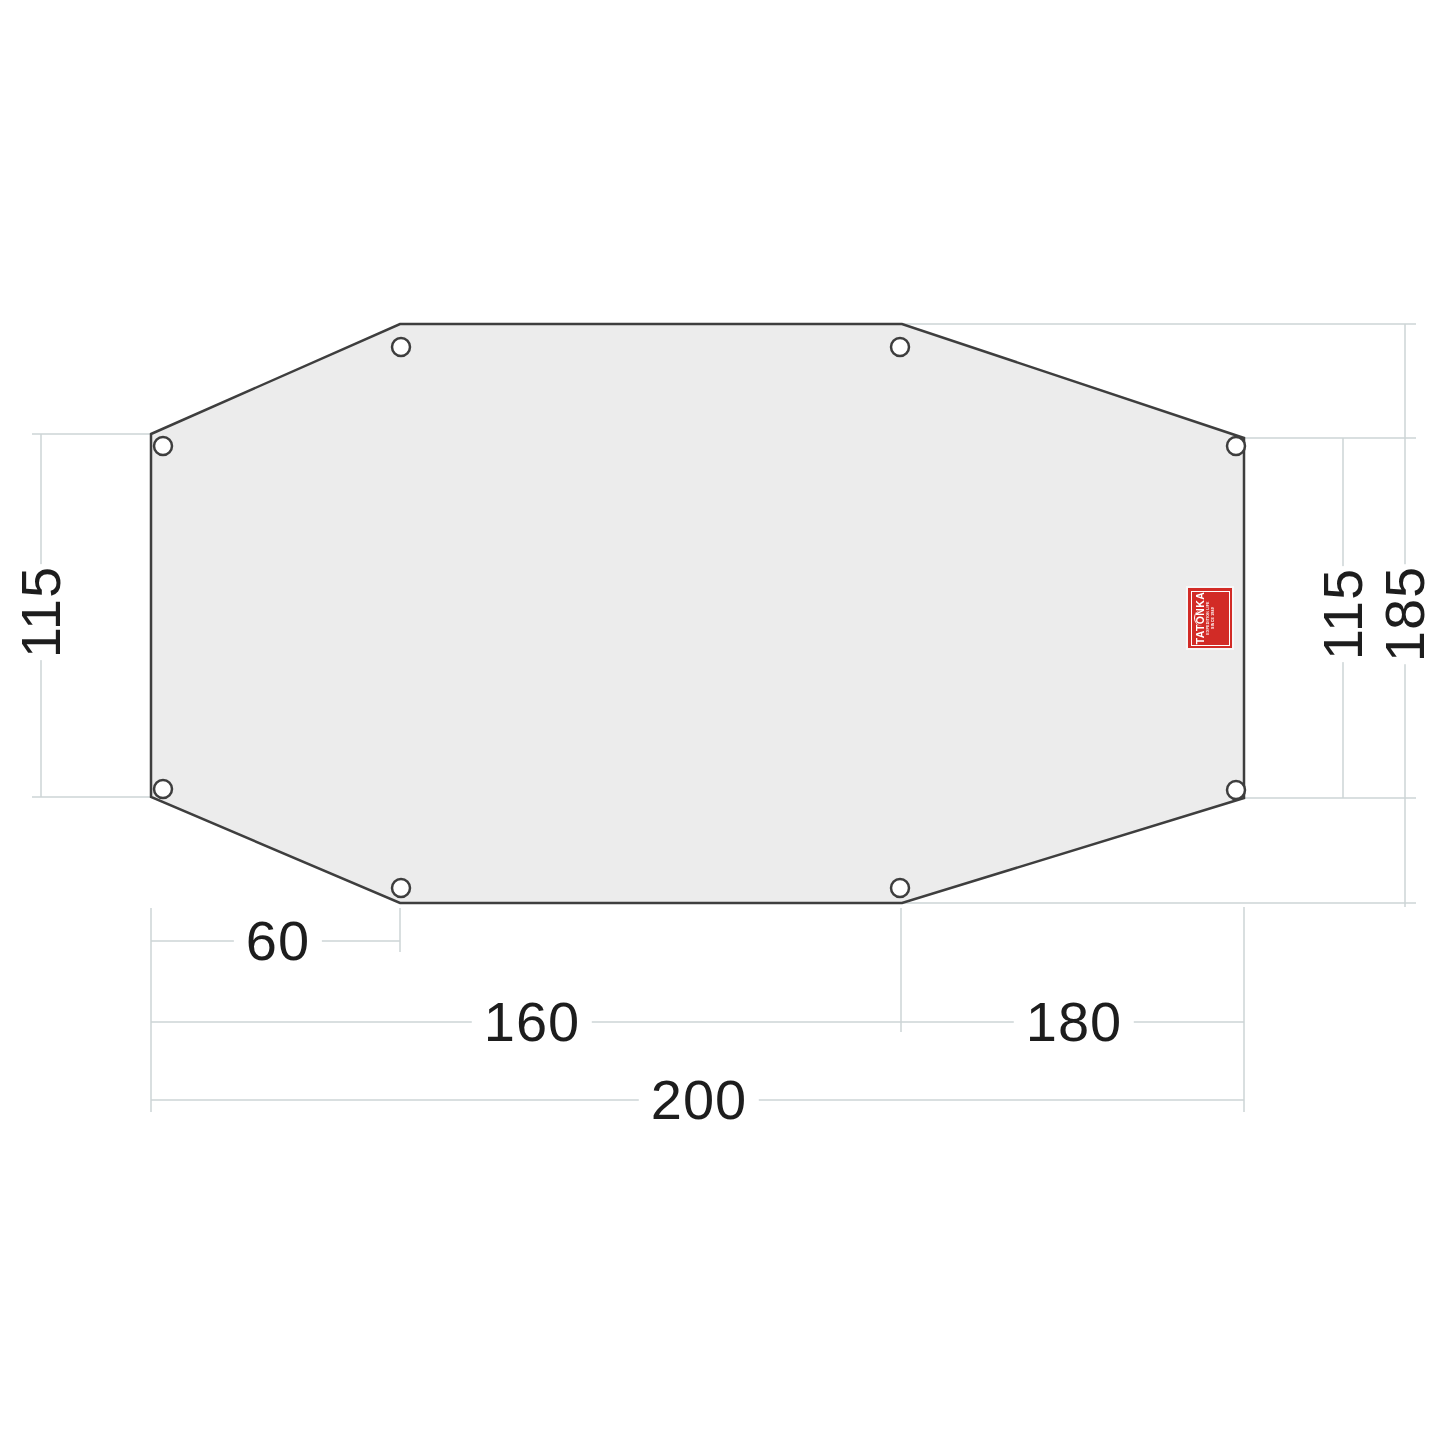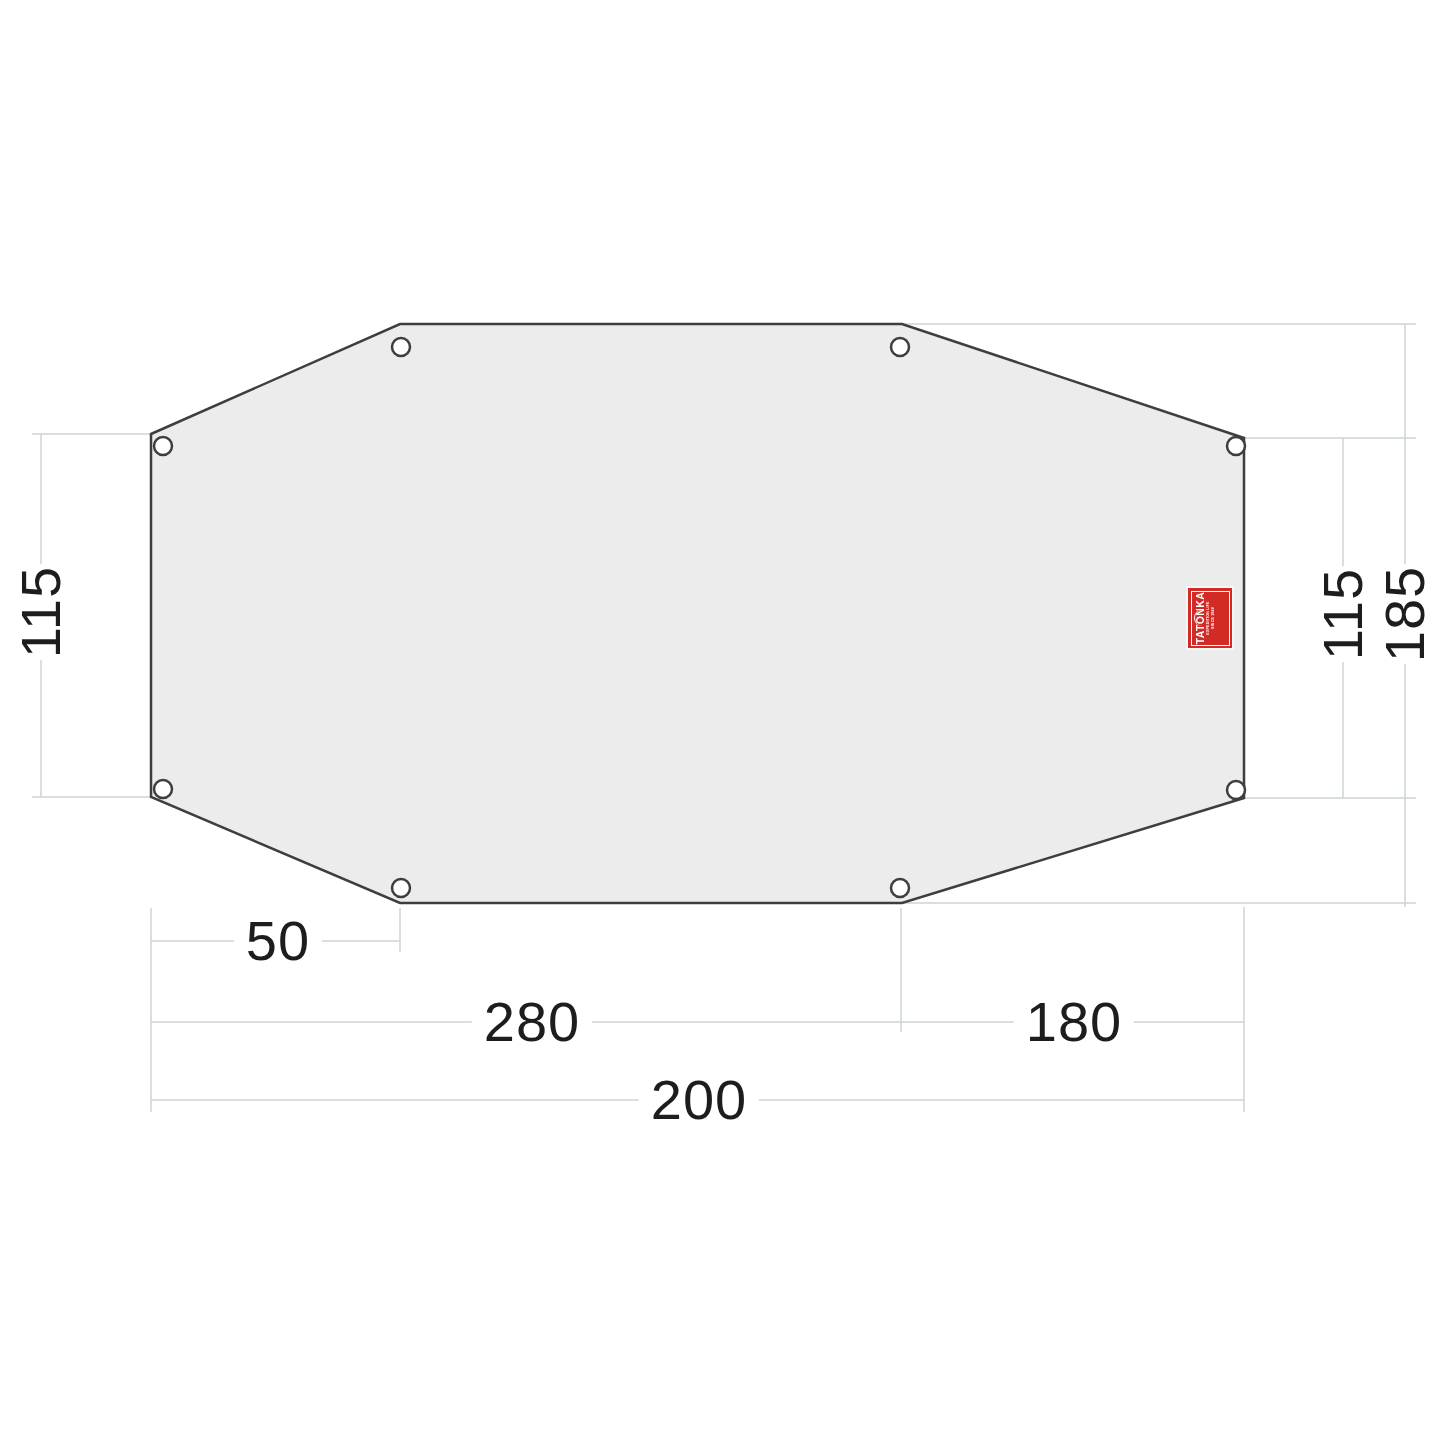--- a/index.html
+++ b/index.html
@@ -114,23 +114,23 @@
       <circle cx="163" cy="789" r="9"></circle>
     </g>
   </svg>
 
   <div class="dim-text vertical" style="left:41px; top:612px;">115</div>
 
   <div class="dim-text vertical" style="left:1343px; top:614px;">115</div>
 
   <div class="dim-text vertical" style="left:1405px; top:614px;">185</div>
 
-  <div class="dim-text" style="left:278px; top:941px;">50</div>
+  <div class="dim-text" style="left:278px; top:941px;">60</div>
 
-  <div class="dim-text" style="left:532px; top:1022px;">280</div>
+  <div class="dim-text" style="left:532px; top:1022px;">160</div>
 
   <div class="dim-text" style="left:1074px; top:1022px;">180</div>
 
   <div class="dim-text" style="left:699px; top:1100px;">200</div>
 
   <div class="tatonka-label">
     <div class="tatonka-border"></div>
     <div class="tatonka-content">
       <div class="tatonka-arc"></div>
       <div class="tatonka-name">TATONKA</div>

